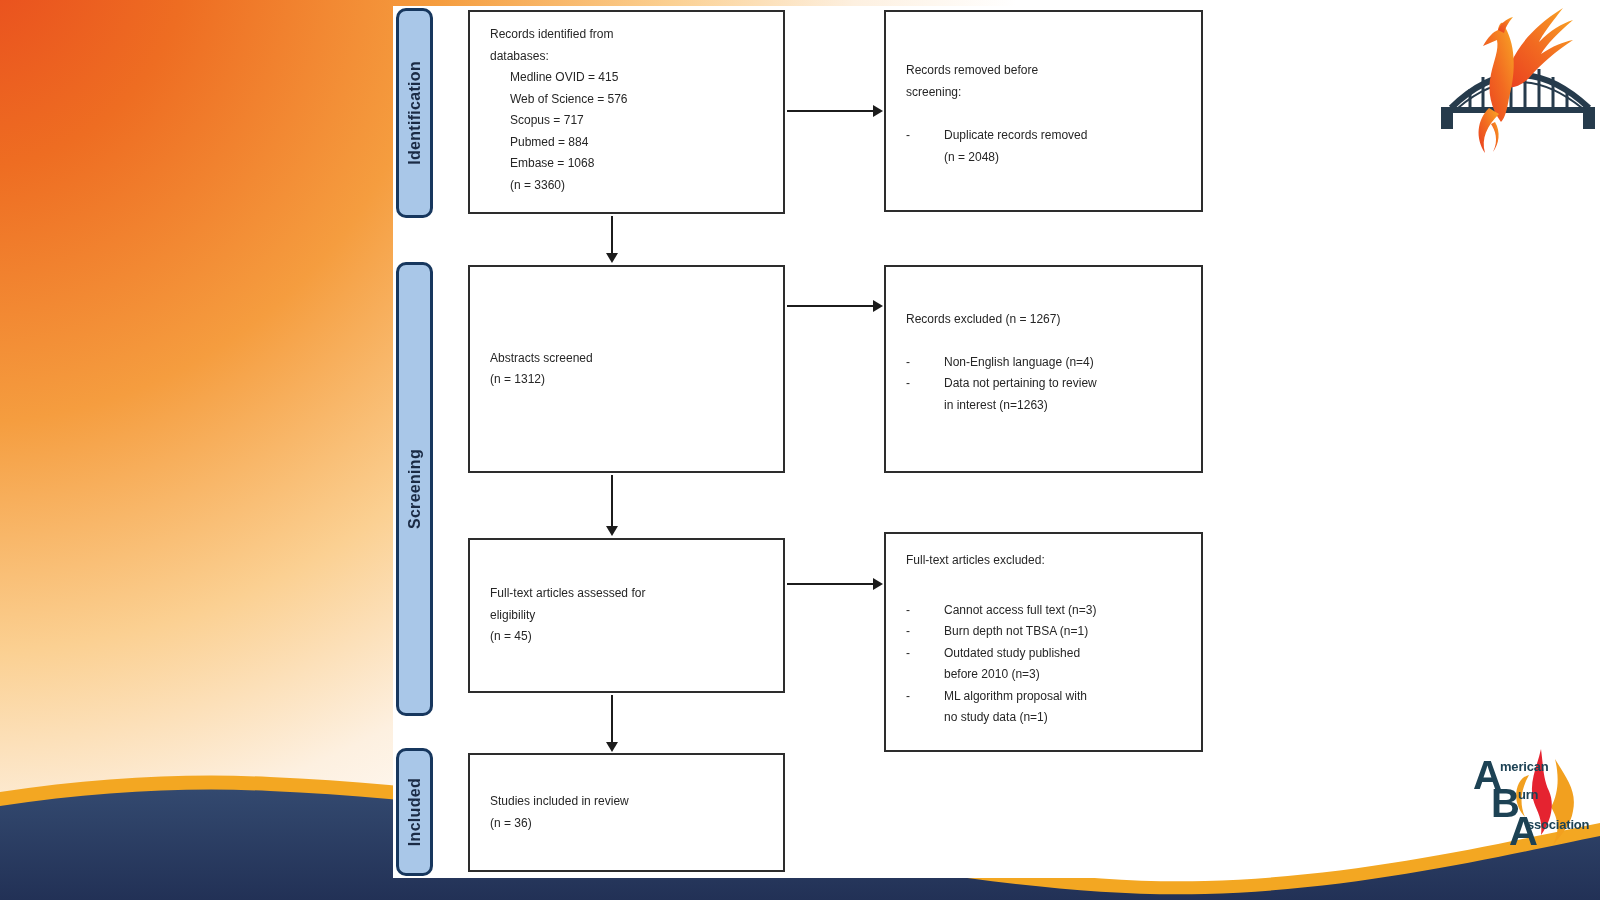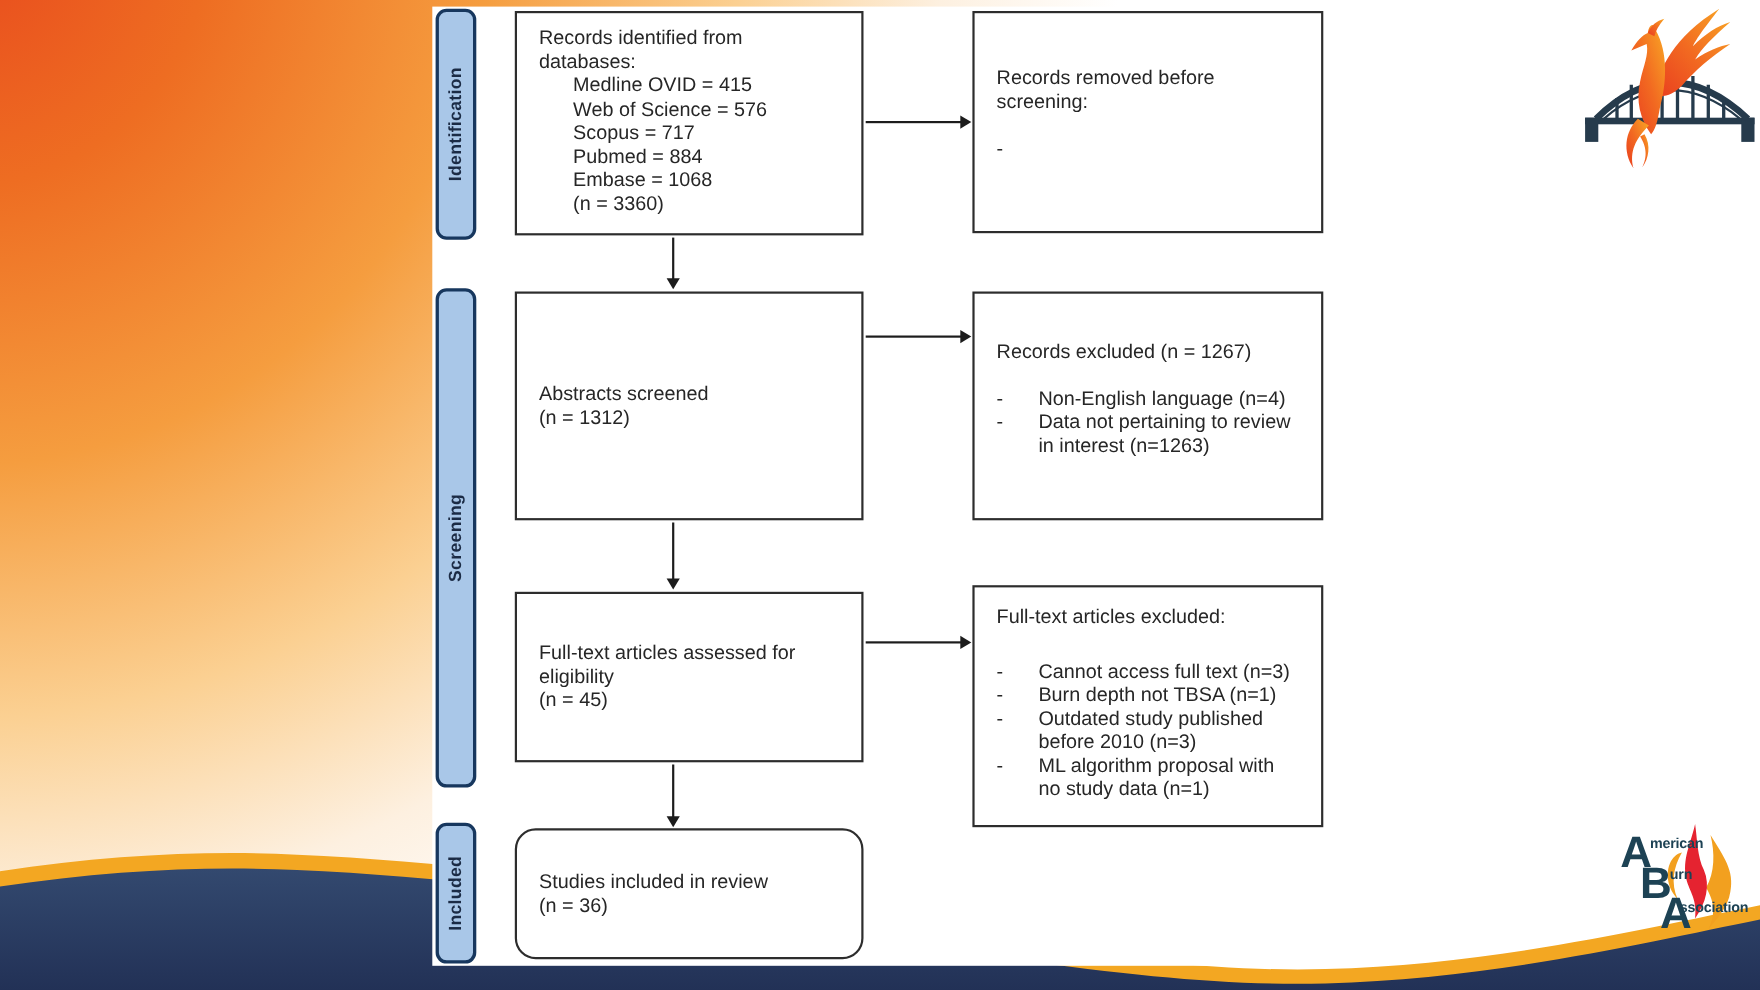--- a/index.html
+++ b/index.html
@@ -28,35 +28,35 @@
   .tab .vtxt{
     writing-mode:vertical-rl;transform:rotate(180deg);
     font-weight:bold;font-size:16px;color:#1b2b45;letter-spacing:.3px;
   }
   #tab-identification{top:8px;height:210px;}
   #tab-screening{top:262px;height:454px;}
   #tab-included{top:748px;height:128px;}
   
   .fbox{
     position:absolute;background:#fff;border:2px solid #2d2d2d;box-sizing:border-box;
-    color:#262626;font-size:18px;line-height:21.5px;z-index:3;
+    color:#262626;font-size:12px;line-height:21.5px;z-index:3;
   }
   .pre{white-space:pre-line;}
   .b{font-weight:normal;}
   #box-identified{left:468px;top:10px;width:317px;height:204px;padding:12px 10px 0 20px;}
-  #box-identified .items{margin-left:31px;}
+  #box-identified .items{margin-left:20px;}
   #box-removed{left:884px;top:10px;width:319px;height:202px;padding:48px 10px 15px 20px;}
   #box-screened{left:468px;top:265px;width:317px;height:208px;padding:0 10px 0 20px;
     display:flex;flex-direction:column;justify-content:center;}
   #box-excluded{left:884px;top:265px;width:319px;height:208px;padding:42px 8px 0 20px;}
   #box-fulltext{left:468px;top:538px;width:317px;height:155px;padding:0 10px 0 20px;
     display:flex;flex-direction:column;justify-content:center;}
   #box-ft-excluded{left:884px;top:532px;width:319px;height:220px;padding:16px 6px 0 20px;}
   #box-included{left:468px;top:753px;width:317px;height:119px;padding:0 10px 0 20px;
-    display:flex;flex-direction:column;justify-content:center;border-radius:19px;}
+    display:flex;flex-direction:column;justify-content:center;}
   .bullets{display:flex;flex-direction:column;}
   .mt22{margin-top:22px;} .mt21{margin-top:21px;} .mt28{margin-top:28px;}
   .brow{display:flex;align-items:flex-start;}
   .bdash{width:38px;flex:none;}
   .btxt{flex:1;}
   
   .aline-v{position:absolute;width:2px;background:#1c1c1c;z-index:3;}
   .aline-h{position:absolute;height:2px;background:#1c1c1c;z-index:3;}
   .ahead-down{position:absolute;width:0;height:0;z-index:3;
     border-left:6px solid transparent;border-right:6px solid transparent;border-top:10px solid #1c1c1c;}
@@ -125,20 +125,22 @@
   <div>Studies included in review</div>
   <div><span>(</span><span class="b">n = 36</span><span>)</span></div>
 </div>
 
 <div class="fbox" id="box-removed">
   <div class="pre">Records removed before
 screening:</div>
   <div class="bullets mt22">
     <div class="brow">
       <span class="bdash">-</span>
+      <span class="btxt pre">Duplicate records removed
+(n = 2048)</span>
     </div>
   </div>
 </div>
 
 <div class="fbox" id="box-excluded">
   <div>Records excluded (n = 1267)</div>
   <div class="bullets mt21">
     <div class="brow">
       <span class="bdash">-</span>
       <span class="btxt pre">Non-English language (n=4)</span>

